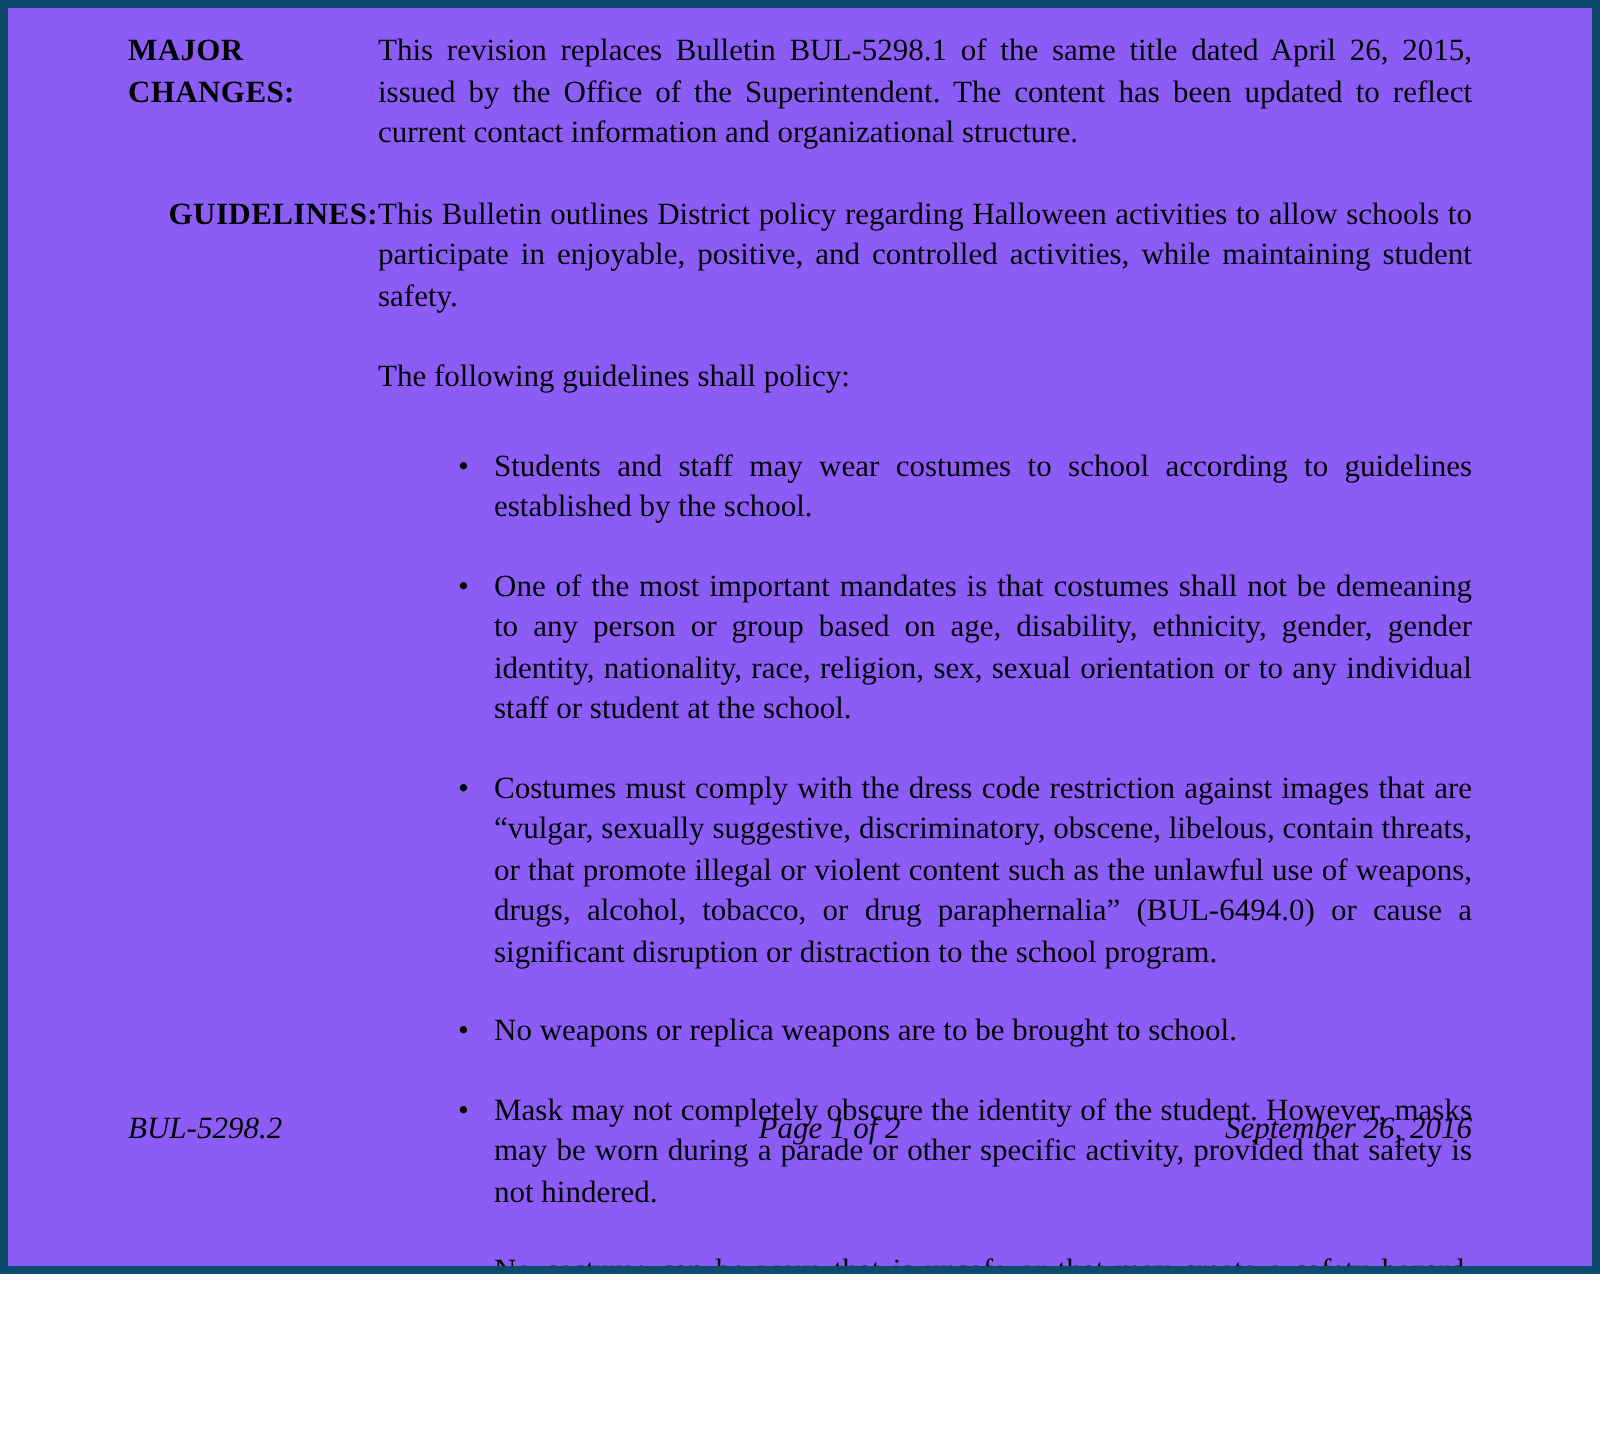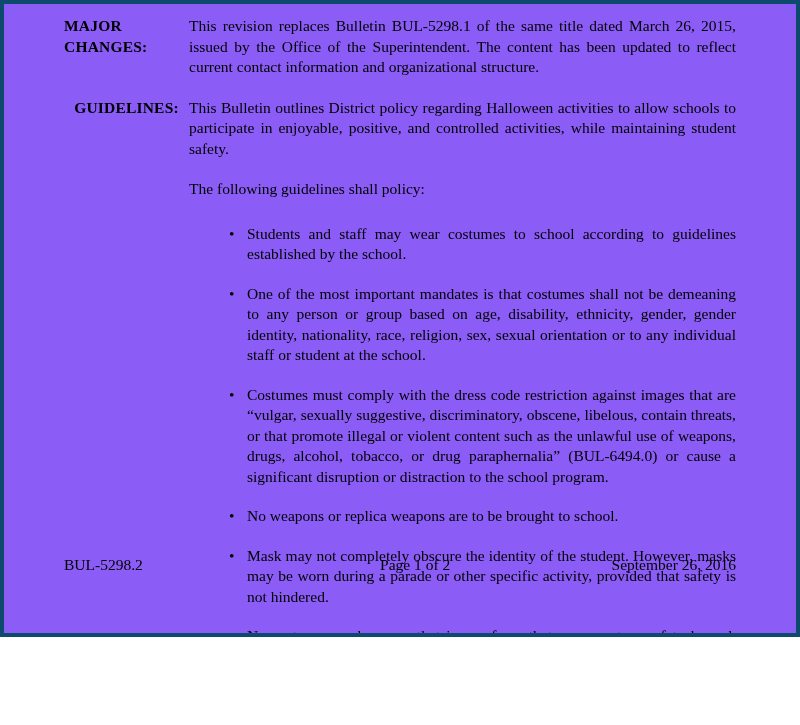--- a/index.html
+++ b/index.html
@@ -34,21 +34,21 @@
     align-items: flex-start;
   }
   .section-label {
     flex: 0 0 125px;
     font-weight: bold;
     font-size: 15.5px;
     line-height: 20.5px;
     letter-spacing: 0.2px;
   }
   .section-label.right-align {
-    text-align: center;
+    text-align: right;
     padding-right: 0px;
   }
   .section-body {
     flex: 1 1 auto;
     font-size: 15.5px;
     line-height: 20.5px;
     text-align: justify;
     text-justify: inter-word;
     padding-left: 0px;
   }
@@ -91,40 +91,41 @@
     bottom: 58px;
     padding: 0 60px;
     box-sizing: border-box;
     font-size: 15.5px;
     line-height: 20.5px;
   }
   .footer-top {
     display: flex;
     align-items: baseline;
     justify-content: space-between;
+    font-style: italic;
   }
   .footer-left { flex: 0 0 auto; text-align: left; }
   .footer-center { flex: 0 0 auto; text-align: center; margin-left: 76px; }
   .footer-right { flex: 0 0 auto; text-align: right; }
   .footer-sub { text-align: left; }
 </style>
 </head>
 <body>
 
 <div class="page">
 
   <div class="doc-body">
 
     <div class="section-row">
       <div class="section-label">
         <div>MAJOR</div>
         <div>CHANGES:</div>
       </div>
       <div class="section-body">
-        <p>This revision replaces Bulletin BUL-5298.1 of the same title dated March 26, 2015, issued by the Office of the Superintendent. The content has been updated to reflect current contact information and organizational structure.</p>
+        <p>This revision replaces Bulletin BUL-5298.1 of the same title dated April 26, 2015, issued by the Office of the Superintendent. The content has been updated to reflect current contact information and organizational structure.</p>
       </div>
     </div>
 
     <div class="spacer-md"></div>
 
     <div class="section-row">
       <div class="section-label right-align">GUIDELINES:</div>
       <div class="section-body">
         <p>This Bulletin outlines District policy regarding Halloween activities to allow schools to participate in enjoyable, positive, and controlled activities, while maintaining student safety.</p>
         <div class="spacer-md"></div>

